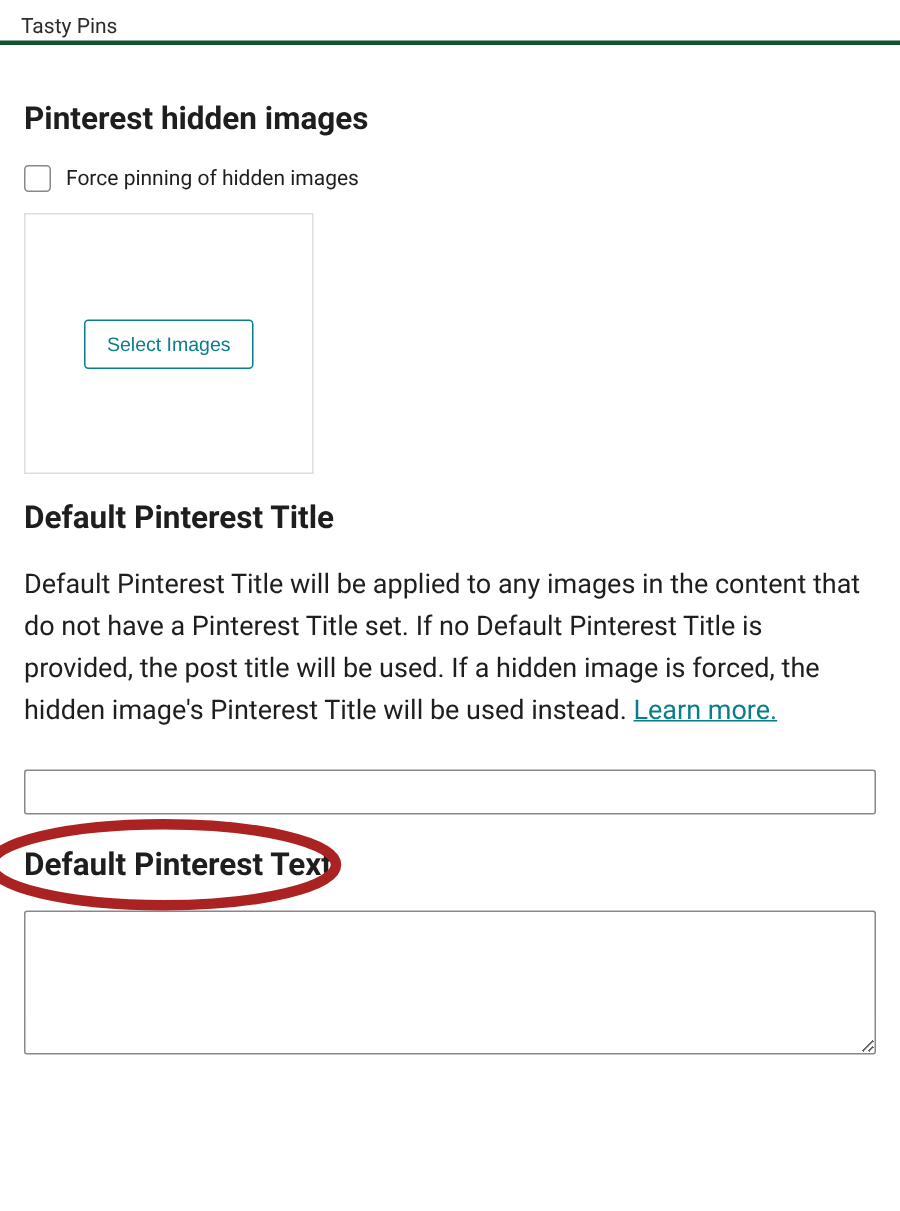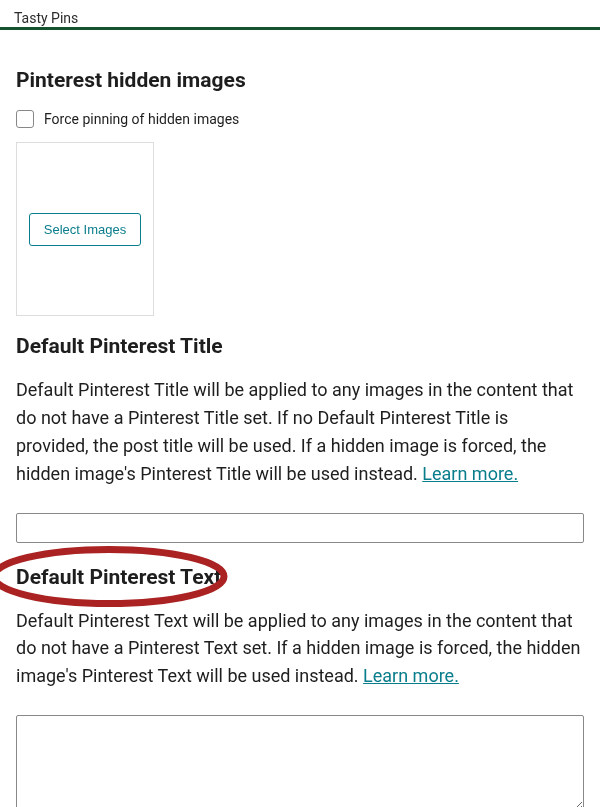--- a/index.html
+++ b/index.html
@@ -41,21 +41,21 @@
       border-radius: 3px;
       margin-right: 10px;
       flex-shrink: 0;
       background: #fff;
     }
     .checkbox-label {
       font-size: 14px;
       color: #1e1e1e;
     }
     .image-box {
-      width: 138px;
+      width: 193px;
       height: 174px;
       border: 1px solid #ddd;
       display: flex;
       align-items: center;
       justify-content: center;
       margin-bottom: 18px;
     }
     .select-btn {
       border: 1px solid #0a7d8c;
       color: #0a7d8c;
@@ -129,19 +129,16 @@
       <span>Default Pinterest Title will be applied to any images in the content that do not have a Pinterest Title set. If no Default Pinterest Title is provided, the post title will be used. If a hidden image is forced, the hidden image's Pinterest Title will be used instead. </span><a href="#" class="link">Learn more.</a>
     </p>
     <input type="text" class="text-input" value="" style="">
   </div>
 
   <div class="text-section">
     <svg class="circle-annotation" viewBox="0 0 246 69">
       <ellipse cx="123" cy="34.5" rx="115" ry="27" fill="none" stroke="#aa2222" stroke-width="7"></ellipse>
     </svg>
     <h2>Default Pinterest Text</h2>
-    <p class="description">
-      <span>Default Pinterest Text will be applied to any images in the content that do not have a Pinterest Text set. If a hidden image is forced, the hidden image's Pinterest Text will be used instead. </span><a href="#" class="link">Learn more.</a>
-    </p>
     <textarea class="text-area" style=""></textarea>
   </div>
 
 </div>
 
 </body></html>

